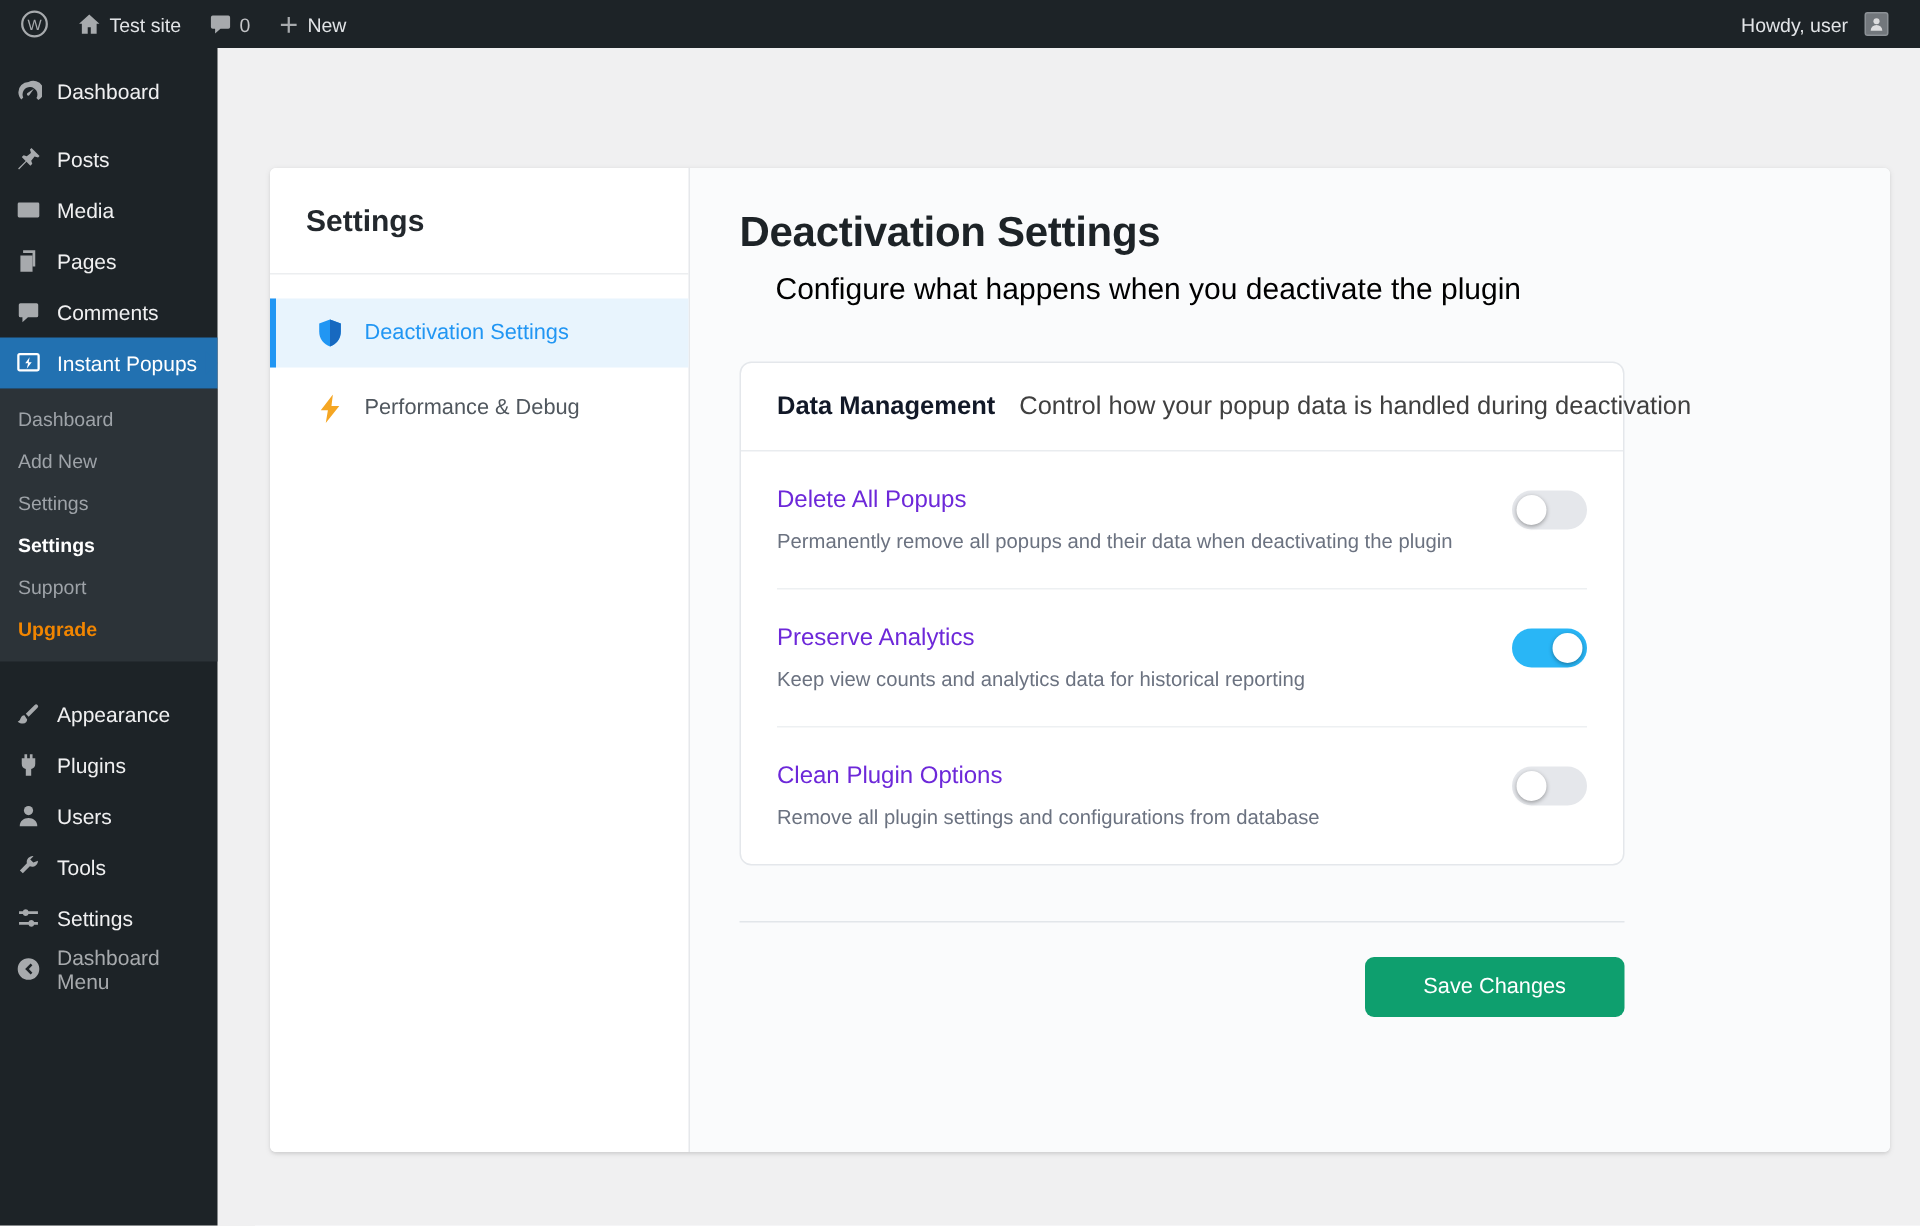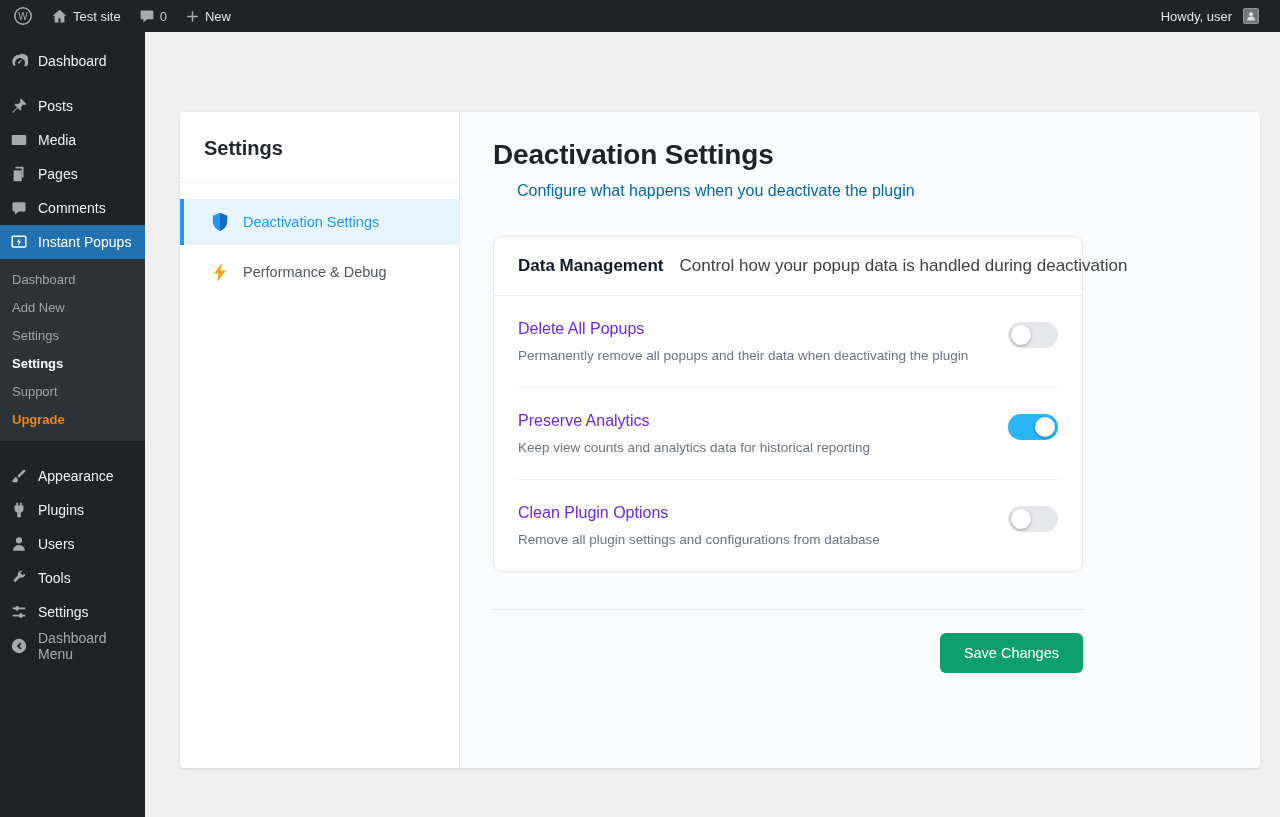--- a/index.html
+++ b/index.html
@@ -53,21 +53,21 @@
   .snav-head h2{font-size:20px;font-weight:700;color:#23282d}
   .snav-list{margin-top:16px}
   .snav-item{height:46px;display:flex;align-items:center;gap:13px;padding:0 14px 0 26px;
     border-left:4px solid transparent;font-size:14.5px;color:#50575e;cursor:pointer;margin-bottom:4px}
   .snav-item.active{border-left-color:var(--nav-active);background:var(--nav-active-bg);color:var(--nav-active)}
   .snav-item .ni{width:20px;height:20px;flex:none;display:flex;align-items:center;justify-content:center}
 
   
   .panel{flex:1;background:#fafbfc;padding:27px 0 0 33px}
   .panel h1{font-size:28px;font-weight:700;color:#1d2327;letter-spacing:-.2px}
-  .panel .subtitle{margin:11px 0 0 24px;font-size:16px;color:#0369a1}
+  .panel .subtitle{margin:11px 0 0 24px;font-size:20px;color:#000000}
 
   .section-card{width:590px;margin-top:36px;background:#fff;border:1px solid #e4e7eb;border-radius:8px}
   .section-header{display:flex;align-items:flex-start;gap:16px;padding:19px 24px;border-bottom:1px solid #e9ecef}
   .section-header h3{font-size:17px;font-weight:700;color:#111827;white-space:nowrap}
   .section-header .sh-desc{font-size:17px;color:#404040;white-space:nowrap}
 
   .setting-row{margin:0 24px;padding:24px 0;display:flex;justify-content:space-between;
     align-items:flex-start;border-bottom:1px solid #edf0f2}
   .setting-row:last-child{border-bottom:none}
   .setting-label{font-size:16px;color:#6d28d9}
@@ -76,21 +76,21 @@
   .toggle{width:50px;height:26px;border-radius:13px;background:#e5e7eb;position:relative;
     flex:none;cursor:pointer;margin-top:2px;transition:background .15s}
   .toggle::after{content:"";position:absolute;top:3px;left:3px;width:20px;height:20px;border-radius:50%;
     background:#fff;box-shadow:0 1px 3px rgba(0,0,0,.35);transition:left .15s}
   .toggle.on{background:var(--toggle-on)}
   .toggle.on::after{left:27px}
 
   .bottom-divider{width:590px;border-top:1px solid #e2e6ea;margin-top:37px}
   .save-row{width:590px;display:flex;justify-content:flex-end;margin-top:23px}
   .save-btn{background:var(--save-green);color:#fff;border:none;border-radius:6px;height:40px;
-    padding:0 24px;font-size:14.5px;font-family:"Liberation Sans",sans-serif;cursor:pointer}
+    padding:0 39px;font-size:14.5px;font-family:"Liberation Sans",sans-serif;cursor:pointer}
 </style>
 </head>
 <body>
 
 <header class="adminbar">
   <div class="ab-left">
     <div class="ab-item">
       <svg class="ab-icon" width="20" height="20" viewBox="0 0 20 20">
         <circle cx="10" cy="10" r="8.2" fill="none" stroke="currentColor" stroke-width="1.5"></circle>
         <text x="10" y="14" text-anchor="middle" font-size="10" font-family="Liberation Sans,sans-serif" fill="currentColor">W</text>

